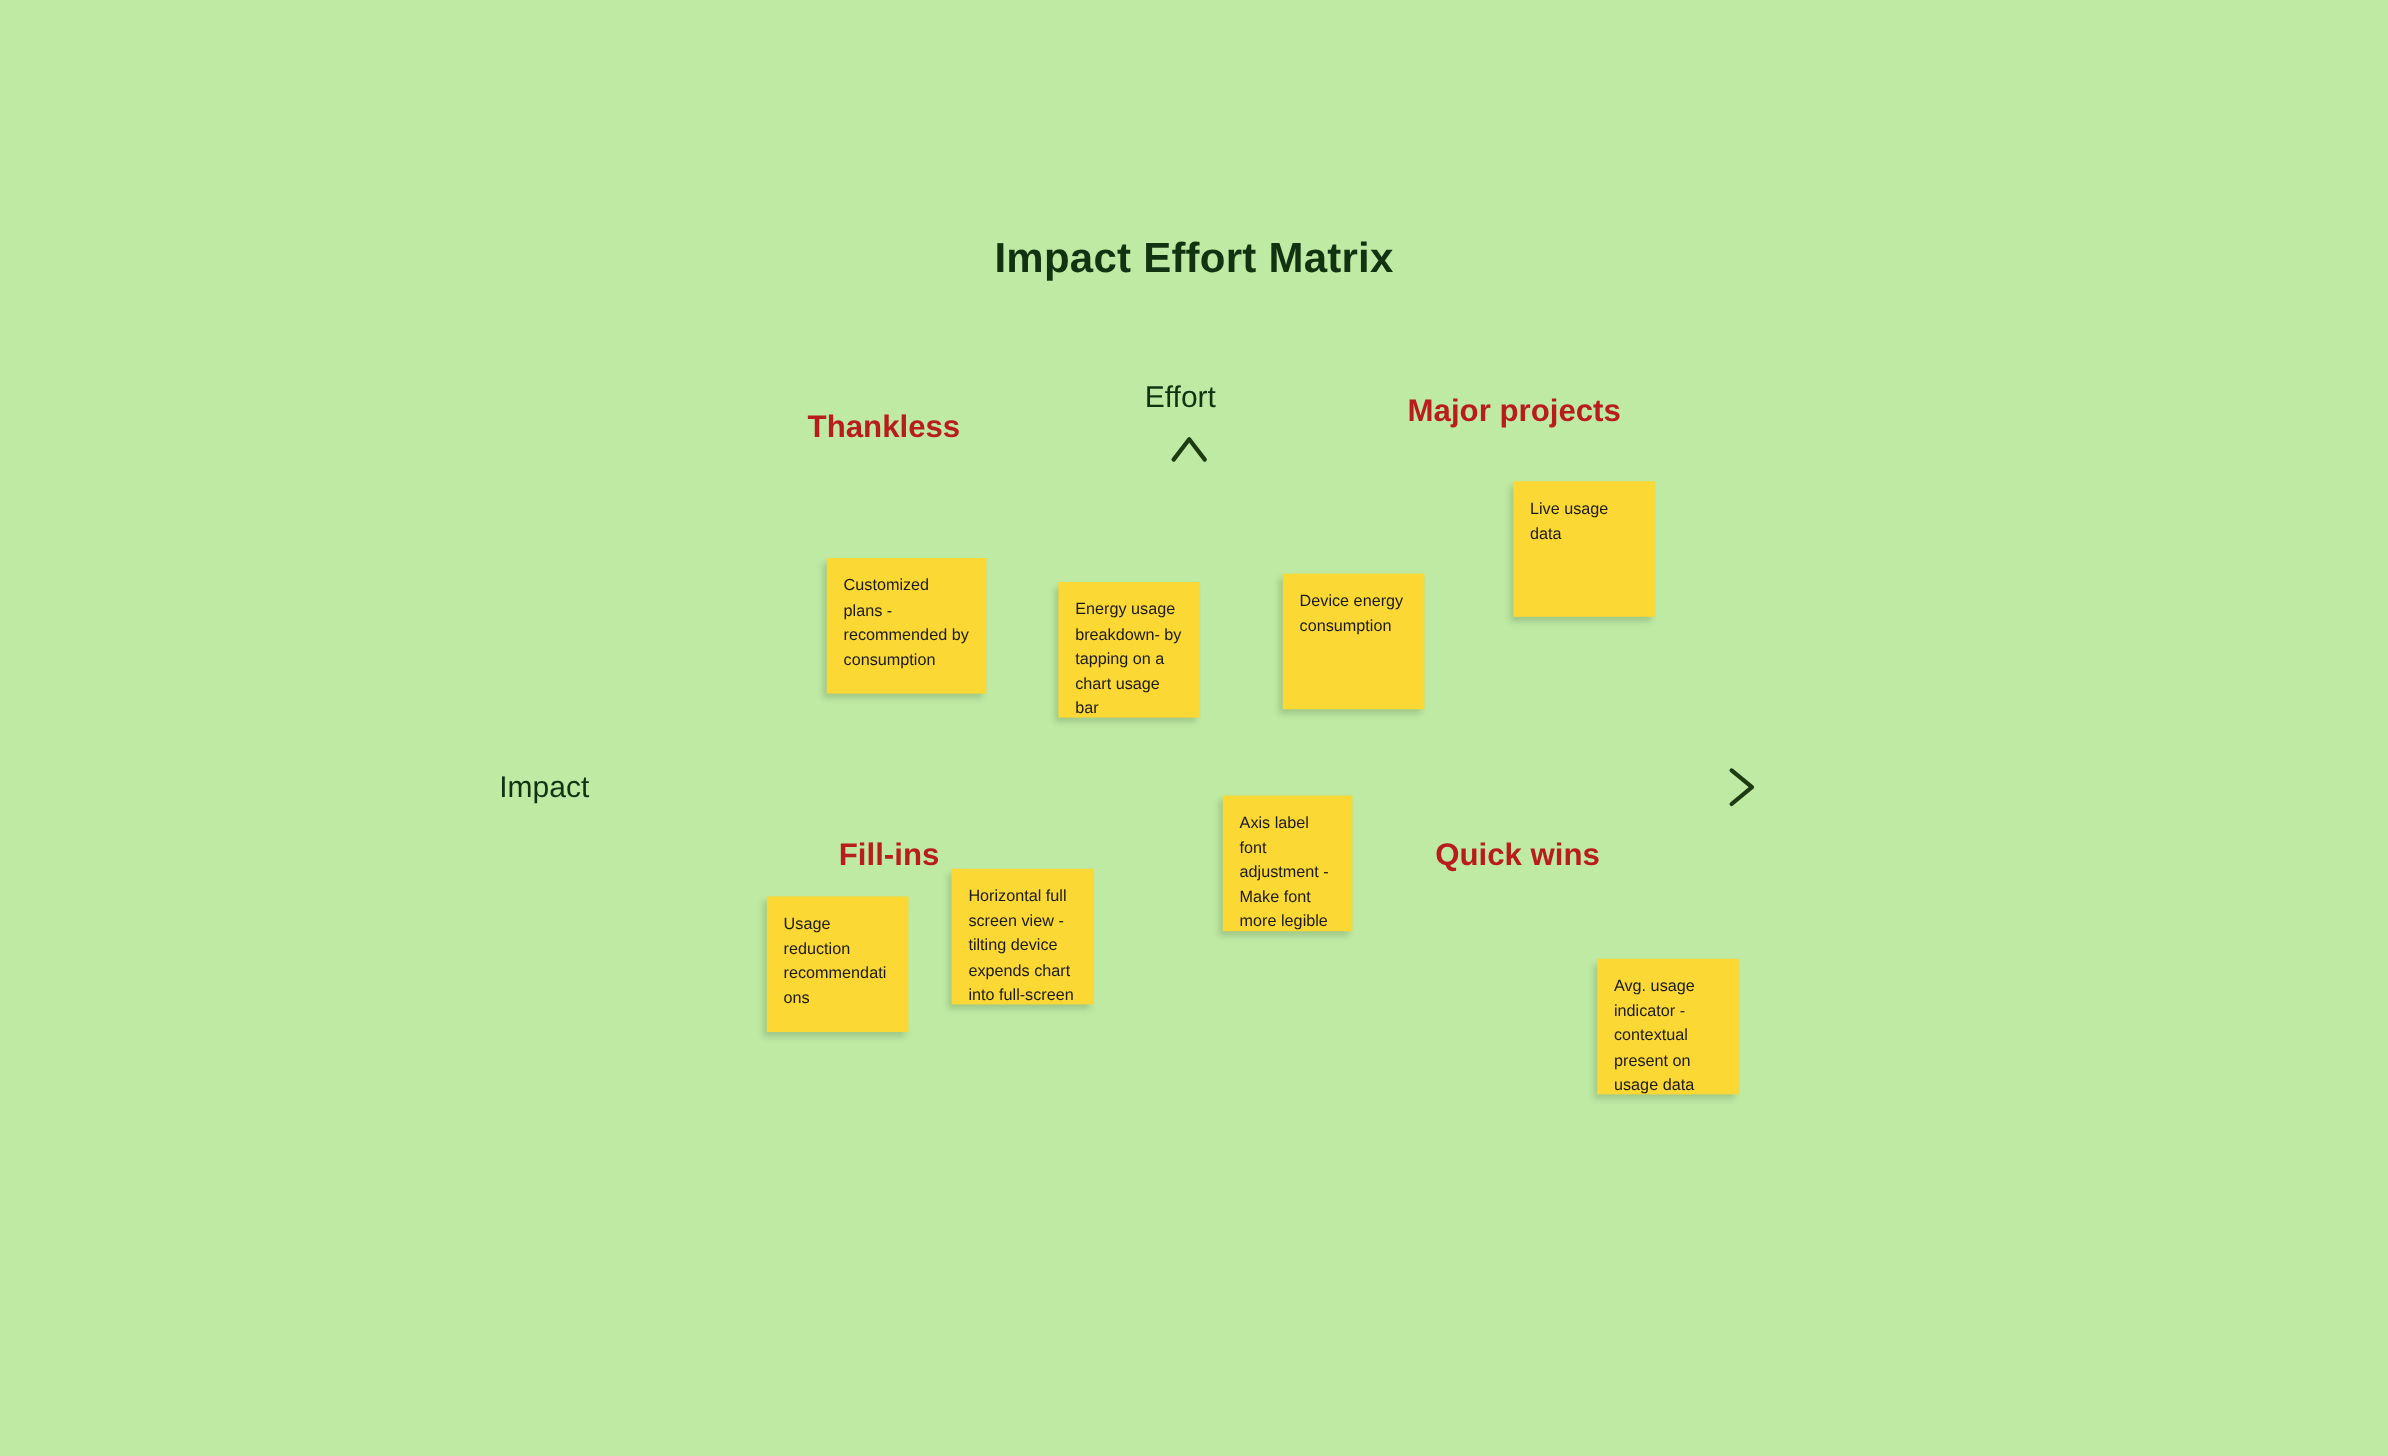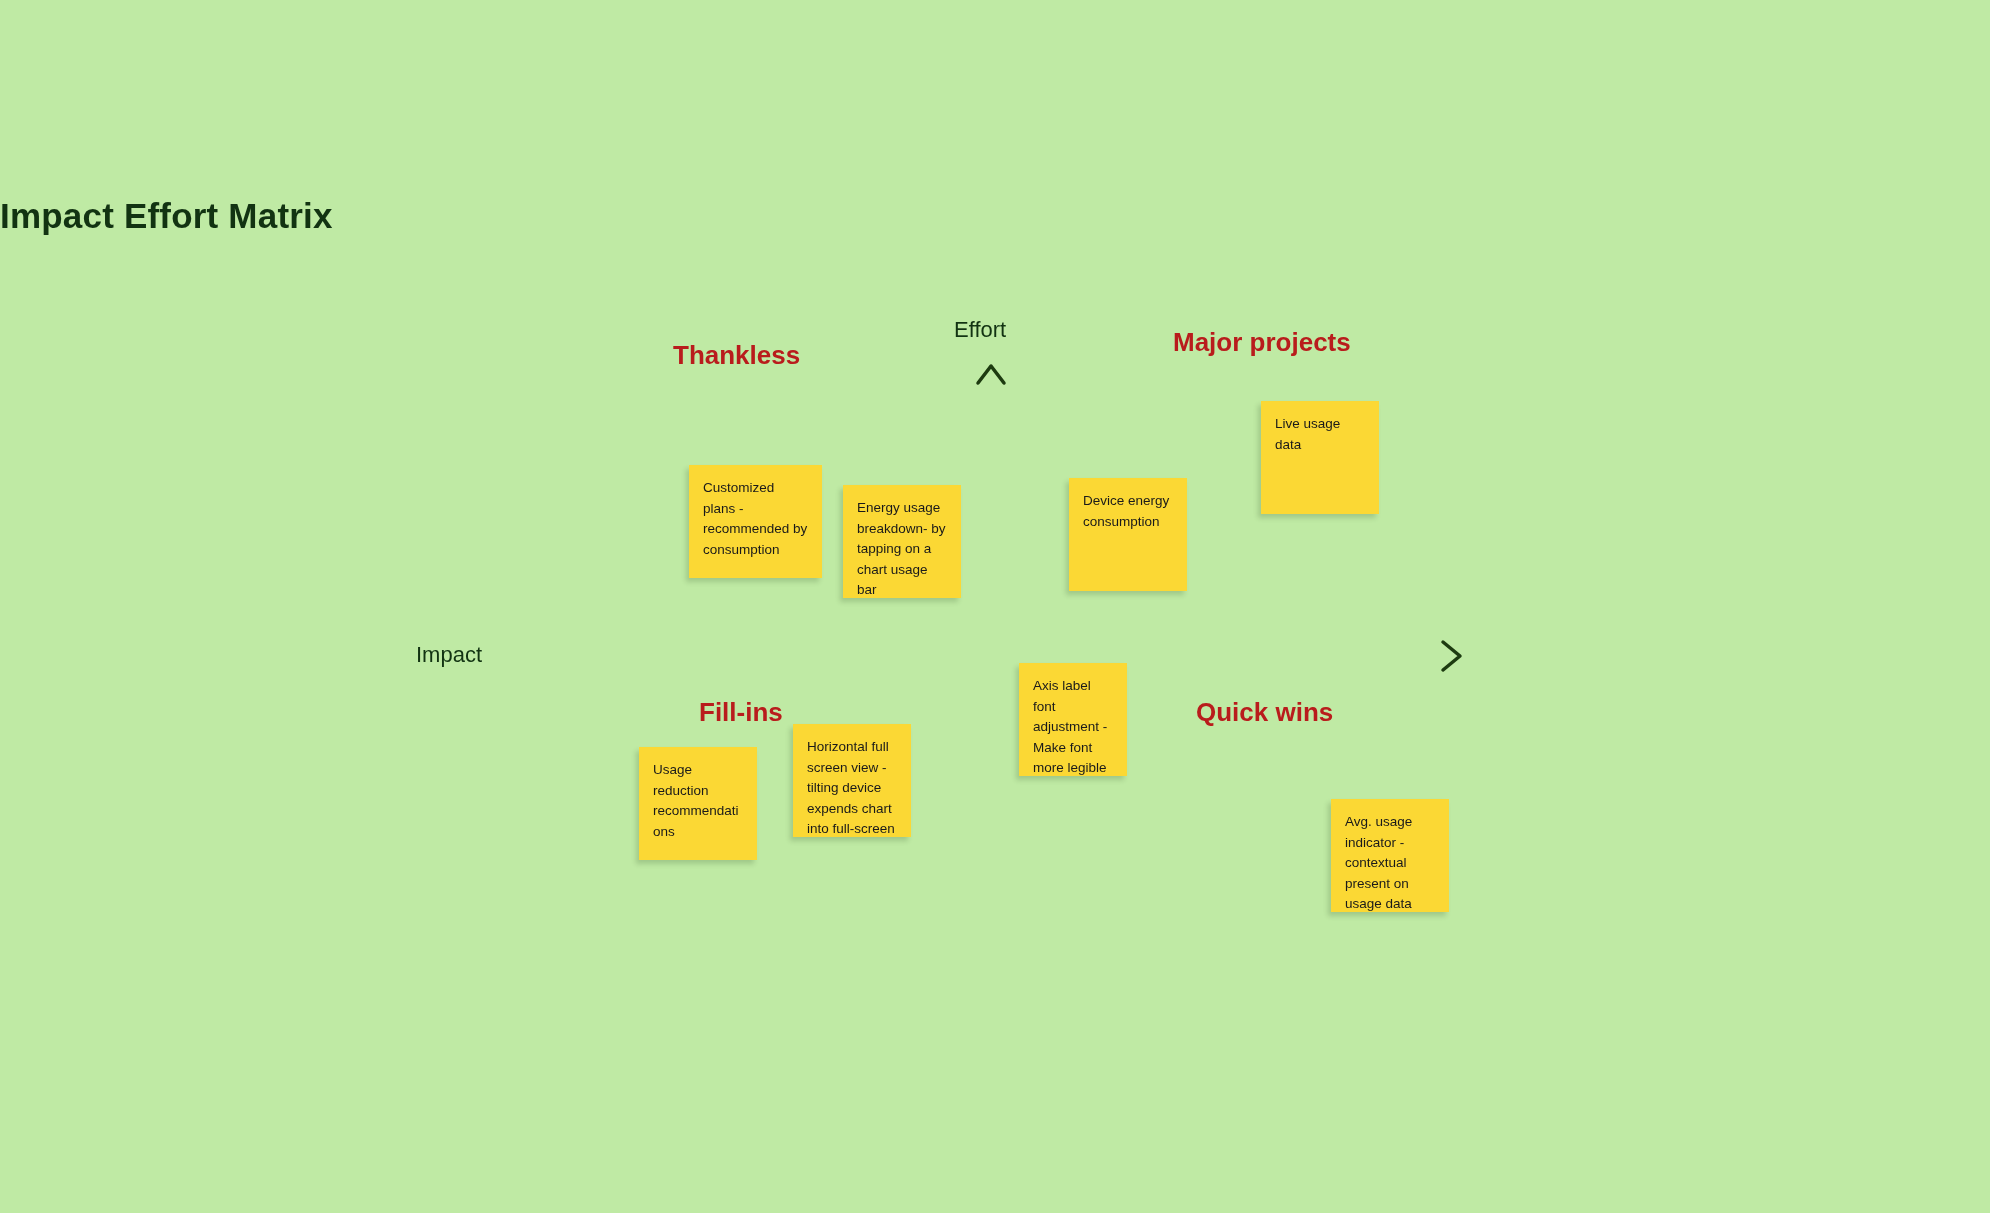--- a/index.html
+++ b/index.html
@@ -21,40 +21,41 @@
     width: 1990px;
     height: 1213px;
   }
 
   
   .board-title {
     position: absolute;
     left: 0;
     top: 196px;
     width: 1990px;
+    text-align: center;
     font-size: 35px;
     font-weight: bold;
     color: #123312;
     letter-spacing: 0.2px;
   }
 
   
   .axis-svg {
     position: absolute;
     left: 0; top: 0;
     width: 1990px;
     height: 1213px;
     pointer-events: none;
   }
 
   
   .axis-label {
     position: absolute;
     color: #123312;
-    font-size: 22px;
+    font-size: 25px;
     font-weight: normal;
     white-space: nowrap;
   }
   .axis-label-effort { left: 954px; top: 317px; }
   .axis-label-impact { left: 416px; top: 642px; }
 
   
   .quad-label {
     position: absolute;
     color: #b91c1c;
@@ -115,21 +116,21 @@
   <div class="axis-label axis-label-impact">Impact</div>
 
   <div class="quad-label quad-thankless">Thankless</div>
   <div class="quad-label quad-major">Major projects</div>
   <div class="quad-label quad-fillins">Fill-ins</div>
   <div class="quad-label quad-quickwins">Quick wins</div>
 
 
   <div class="note" style="left:689px;  top:465px;  width:133px; height:113px;">Customized plans - recommended by consumption</div>
 
-  <div class="note" style="left:843px;  top:485px;  width:118px; height:113px;">Energy usage breakdown- by tapping on a chart usage bar</div>
+  <div class="note" style="left:882px;  top:485px;  width:118px; height:113px;">Energy usage breakdown- by tapping on a chart usage bar</div>
 
   <div class="note" style="left:1069px; top:478px;  width:118px; height:113px;">Device energy consumption</div>
 
   <div class="note" style="left:1261px; top:401px;  width:118px; height:113px;">Live usage data</div>
 
   <div class="note" style="left:639px;  top:747px;  width:118px; height:113px;">Usage reduction recommendations</div>
 
   <div class="note" style="left:793px;  top:724px;  width:118px; height:113px;">Horizontal full screen view - tilting device expends chart into full-screen mode.</div>
 
   <div class="note" style="left:1019px; top:663px;  width:108px; height:113px;">Axis label font adjustment - Make font more legible</div>

